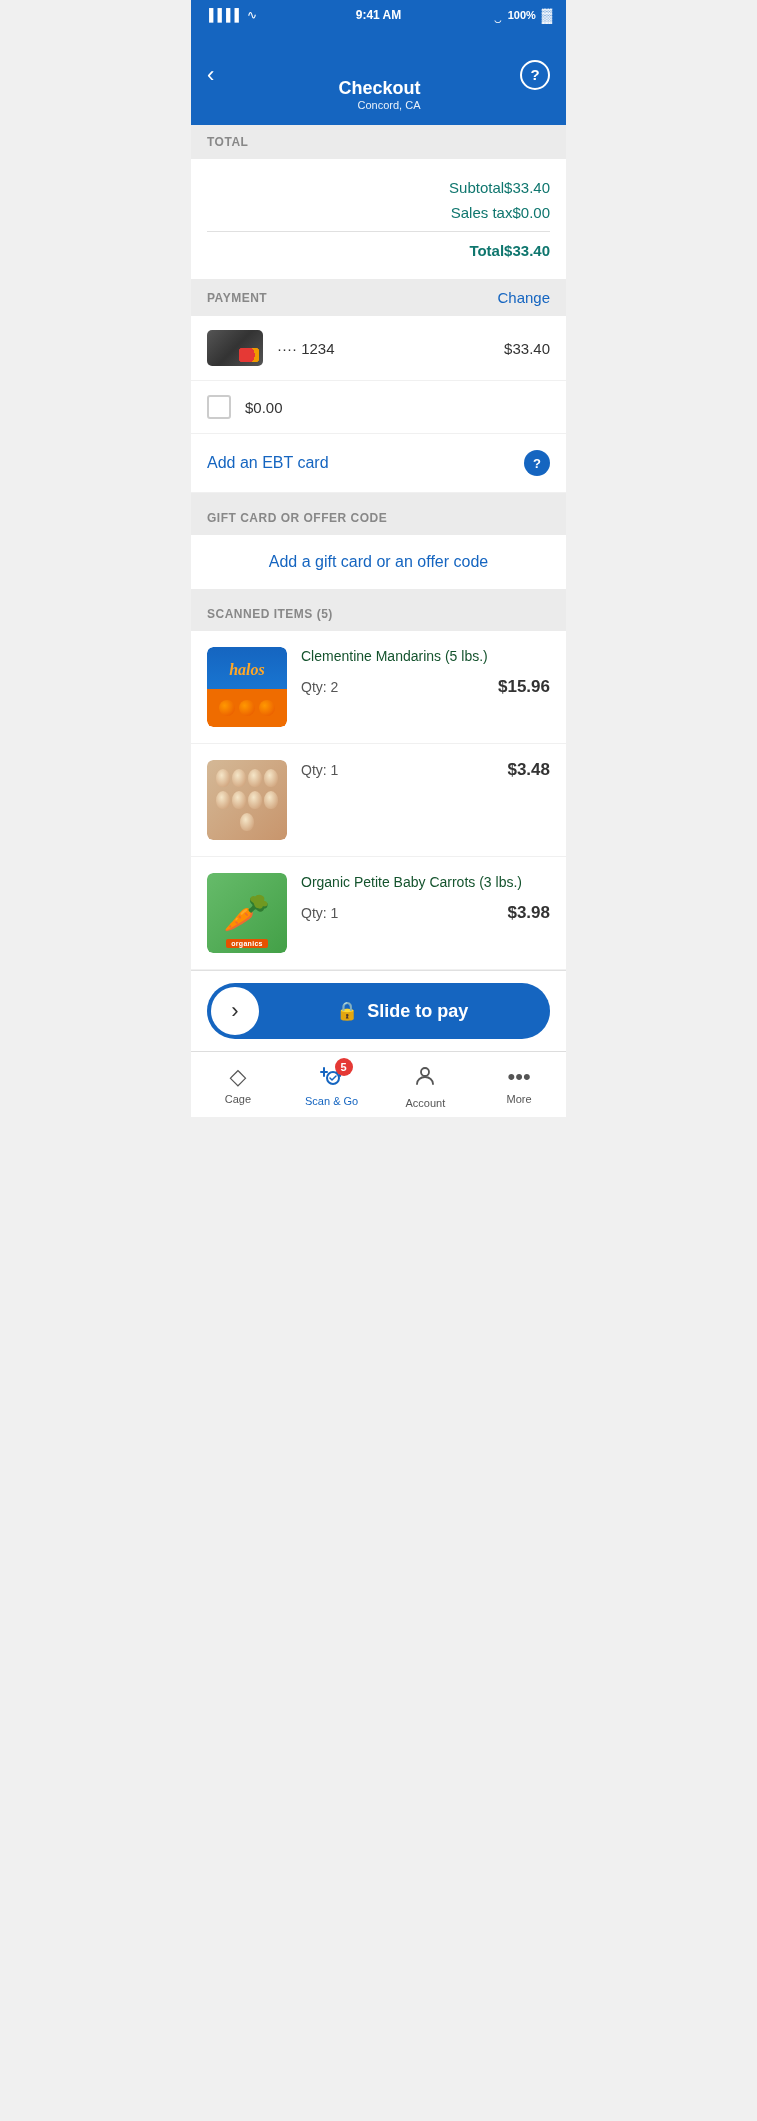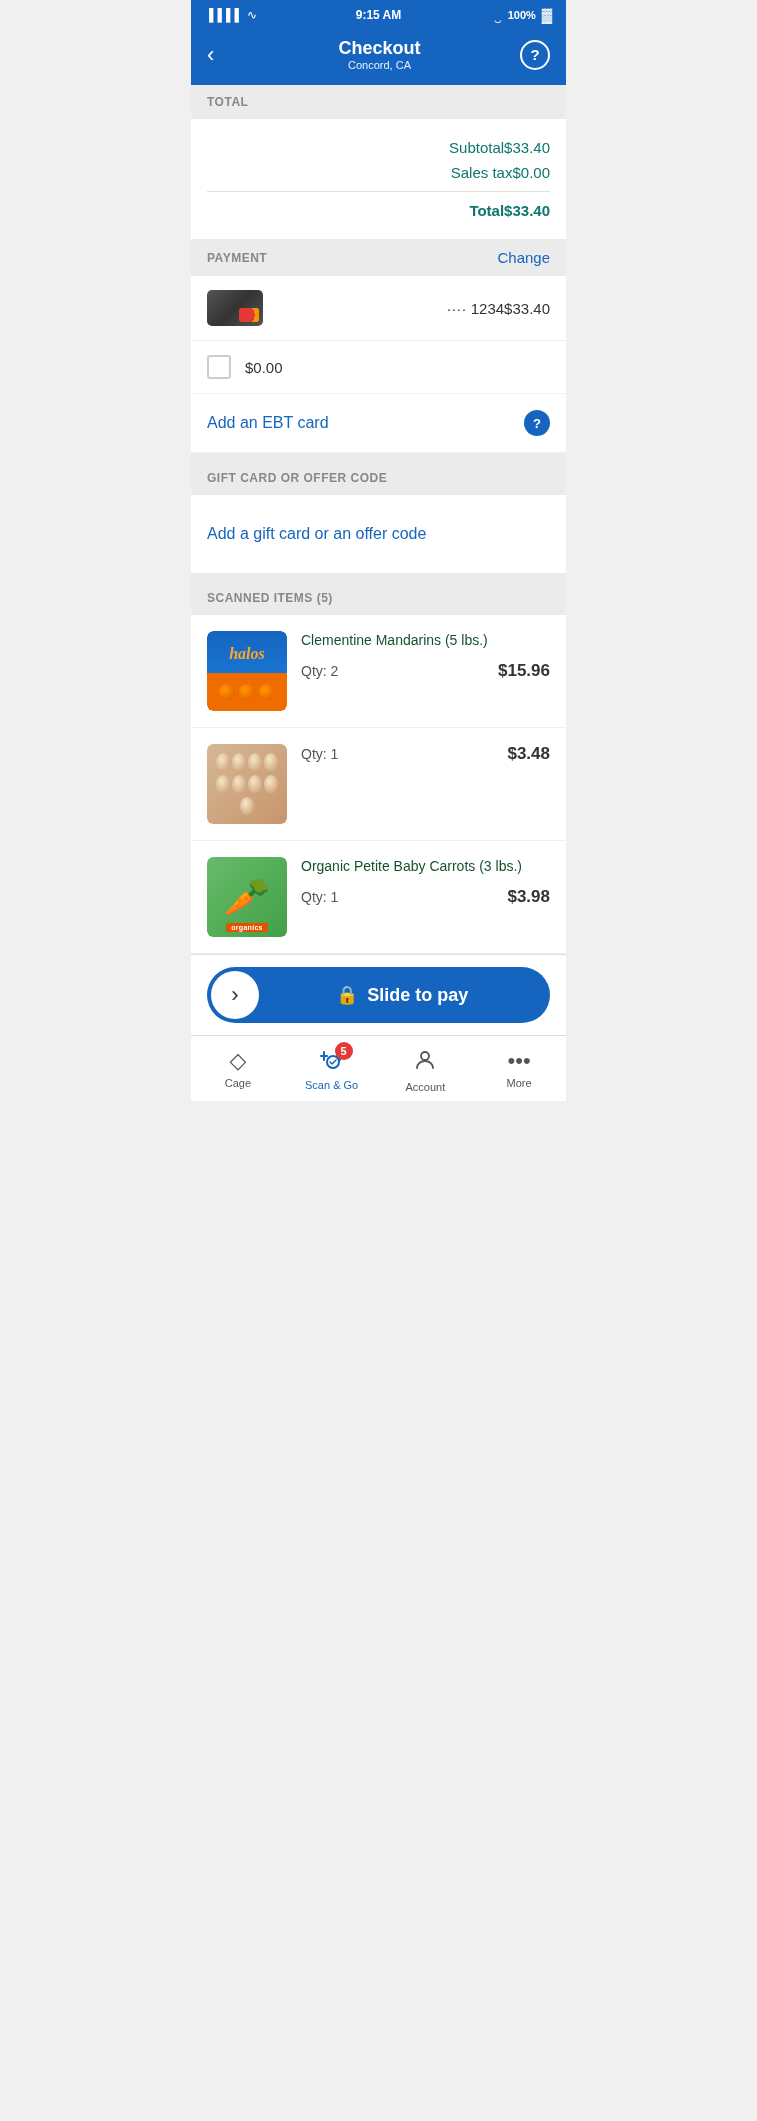--- a/index.html
+++ b/index.html
@@ -35,21 +35,21 @@
       justify-content: space-between;
       padding: 10px 16px 14px;
     }
     .header-back {
       color: white;
       font-size: 22px;
       font-weight: 300;
       cursor: pointer;
       width: 32px;
     }
-    .header-title-block { text-align: center; }
+    .header-title-block { text-align: right; margin-top: 40px; }
     .header-title { color: white; font-size: 18px; font-weight: 700; }
     .header-subtitle { color: white; font-size: 11px; opacity: 0.9; }
     .header-help {
       width: 30px; height: 30px;
       border: 2px solid white;
       border-radius: 50%;
       display: flex; align-items: center; justify-content: center;
       color: white; font-size: 15px; font-weight: 700;
       cursor: pointer;
     }
@@ -110,21 +110,21 @@
     }
     .payment-card-img::after {
       content: '';
       position: absolute;
       right: 4px; bottom: 4px;
       width: 20px; height: 14px;
       background: radial-gradient(circle at 35% 50%, #e53935 60%, transparent 60%),
                   radial-gradient(circle at 65% 50%, #ef9a00 60%, transparent 60%);
       border-radius: 2px;
     }
-    .payment-info { flex: 1; font-size: 15px; color: #333; text-align: right; }
+    .payment-info { flex: 1; font-size: 15px; color: #333; }
     .payment-amount { font-size: 15px; color: #333; font-weight: 500; }
 
     .sams-cash-checkbox {
       width: 24px; height: 24px;
       border: 2px solid #ccc;
       border-radius: 3px;
       margin-right: 14px;
       flex-shrink: 0;
     }
     .sams-cash-info { flex: 1; }
@@ -145,21 +145,22 @@
       width: 26px; height: 26px;
       background: #1565c0;
       border-radius: 50%;
       display: flex; align-items: center; justify-content: center;
       color: white; font-size: 13px; font-weight: 700;
     }
 
     
     .gift-row {
       background: white;
-      padding: 30px 16px;
+      padding: 18px 16px;
+      text-align: center;
     }
     .gift-link { color: #1565c0; font-size: 16px; font-weight: 500; cursor: pointer; }
 
     
     .items-section { background: white; }
     .item-row {
       display: flex;
       align-items: flex-start;
       padding: 16px 16px;
       border-bottom: 1px solid #f0f0f0;
@@ -248,21 +249,21 @@
     .section-gap { height: 8px; background: #ebebeb; }
   </style>
 </head>
 <body>
 
 <div class="status-bar">
   <div class="status-left">
     <span style="color:white;font-size:12px;">▐▐▐▐</span>
     <span style="color:white;font-size:12px;margin-left:4px;">∿</span>
   </div>
-  <span class="status-time">9:15 AM</span>
+  <span class="status-time">9:41 AM</span>
   <div class="status-right">
     <span style="color:white;font-size:12px;">‿</span>
     <span class="status-text">100%</span>
     <span style="color:white;font-size:14px;">▓</span>
   </div>
 </div>
 
 <div class="header">
   <div class="header-back">‹</div>
   <div class="header-title-block">

